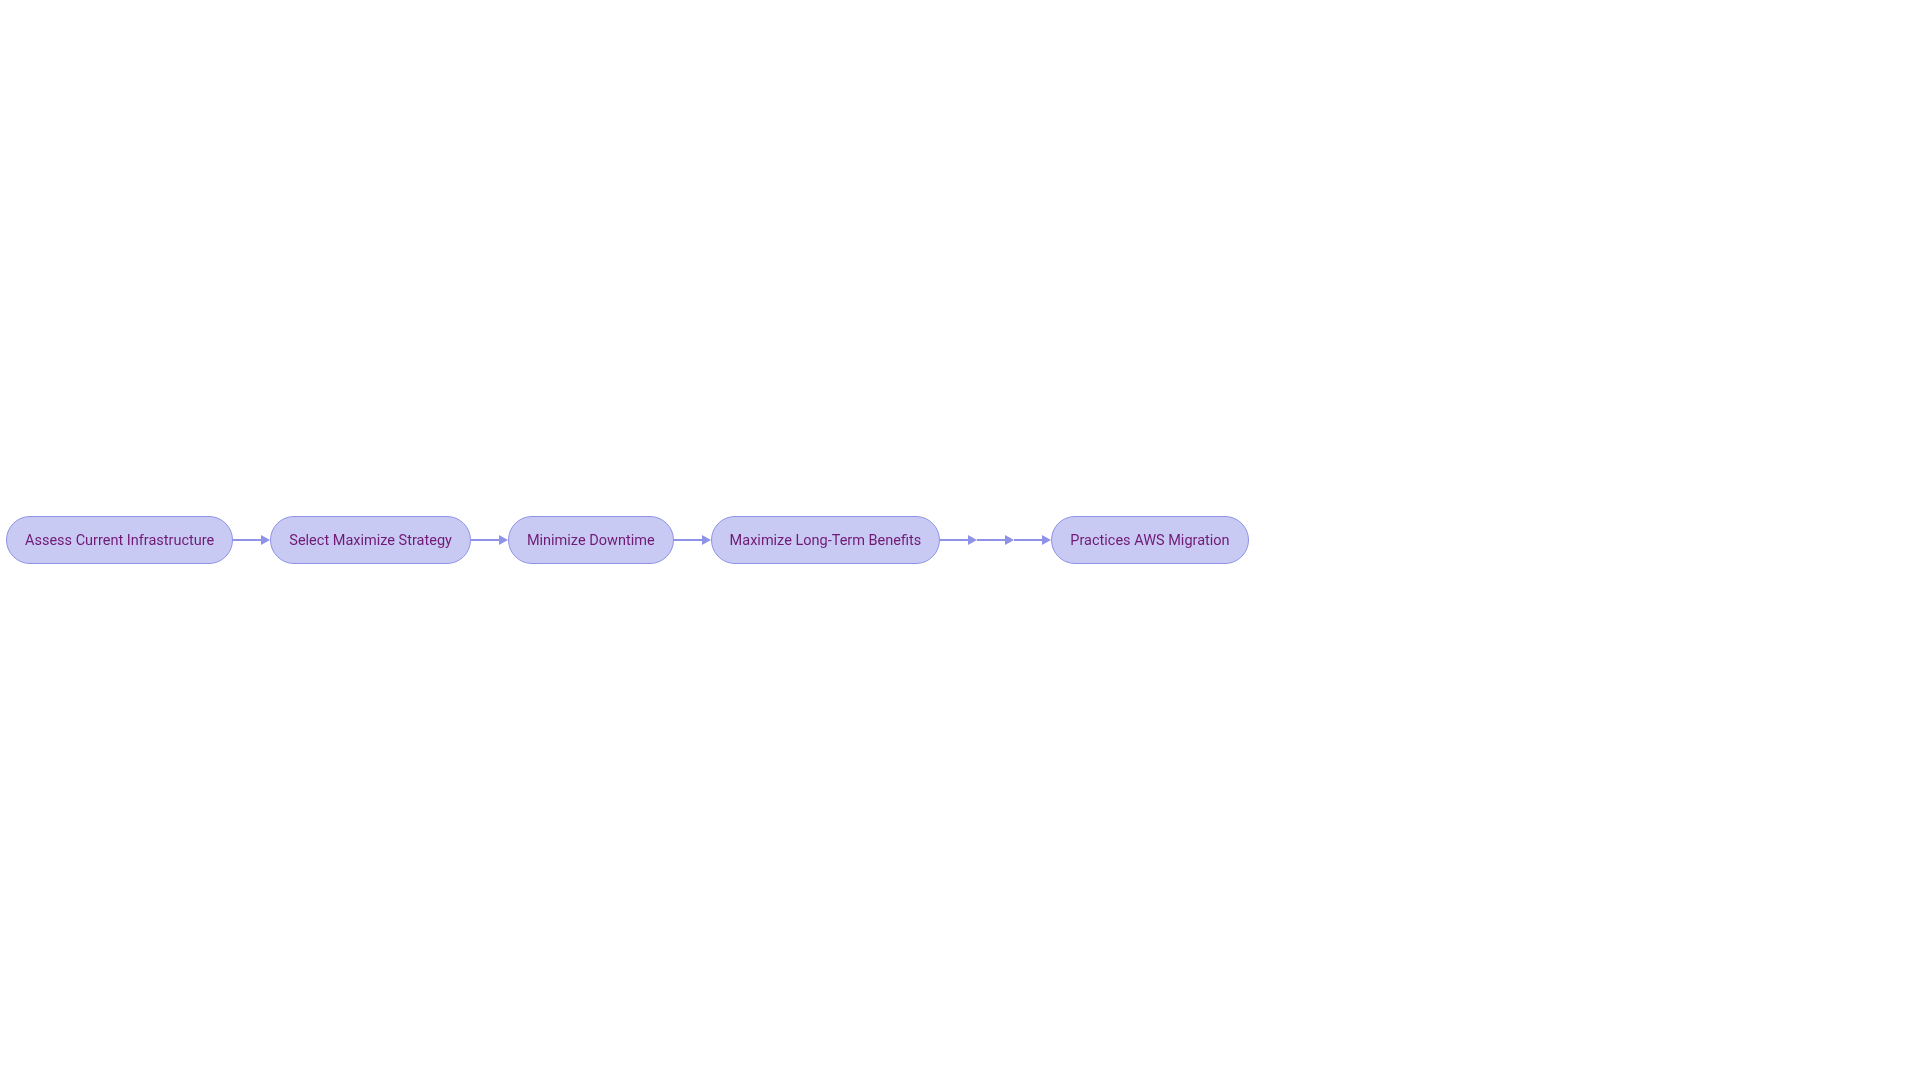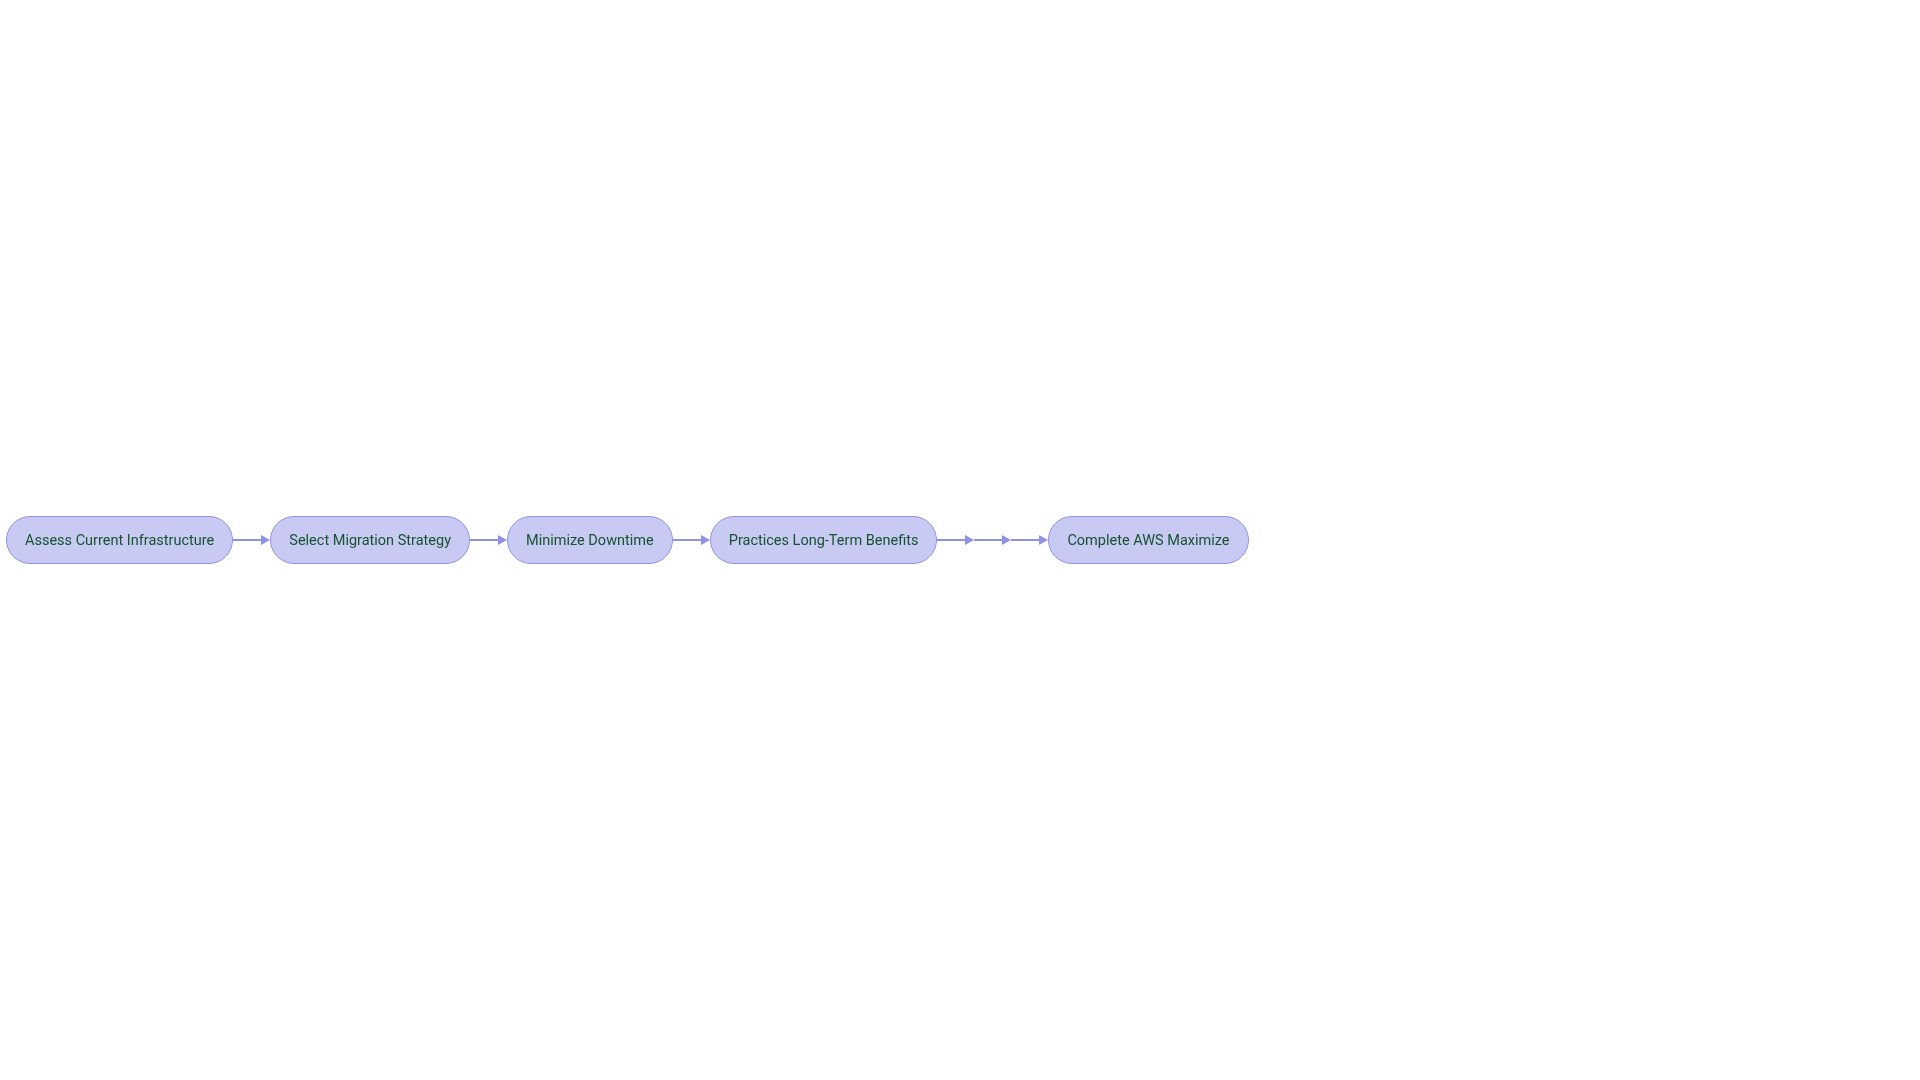--- a/index.html
+++ b/index.html
@@ -20,21 +20,21 @@
     display: flex;
     align-items: center;
     justify-content: flex-start;
     padding: 0 6px;
   }
   .node {
     background: #c9caf4;
     border: 1.5px solid #8f93e8;
     border-radius: 30px;
     padding: 0 18px;
-    color: #14532d;
+    color: #701a75;
     font-size: 14.5px;
     white-space: nowrap;
     display: flex;
     align-items: center;
     flex-shrink: 0;
     height: 48px;
   }
   .connector {
     display: flex;
     align-items: center;
@@ -59,44 +59,44 @@
 
 <div class="diagram">
   <div class="node">
     <span>Assess Current Infrastructure</span>
   </div>
   <div class="connector">
     <div class="connector-line"></div>
     <div class="connector-arrow"></div>
   </div>
   <div class="node">
-    <span>Select Migration Strategy</span>
+    <span>Select Maximize Strategy</span>
   </div>
   <div class="connector">
     <div class="connector-line"></div>
     <div class="connector-arrow"></div>
   </div>
   <div class="node">
     <span>Minimize Downtime</span>
   </div>
   <div class="connector">
     <div class="connector-line"></div>
     <div class="connector-arrow"></div>
   </div>
   <div class="node">
-    <span>Practices Long-Term Benefits</span>
+    <span>Maximize Long-Term Benefits</span>
   </div>
   <div class="connector">
     <div class="connector-line"></div>
     <div class="connector-arrow"></div>
   </div>
   <div class="connector">
     <div class="connector-line"></div>
     <div class="connector-arrow"></div>
   </div>
   <div class="connector">
     <div class="connector-line"></div>
     <div class="connector-arrow"></div>
   </div>
   <div class="node">
-    <span>Complete AWS Maximize</span>
+    <span>Practices AWS Migration</span>
   </div>
 </div>
 
 </body></html>

